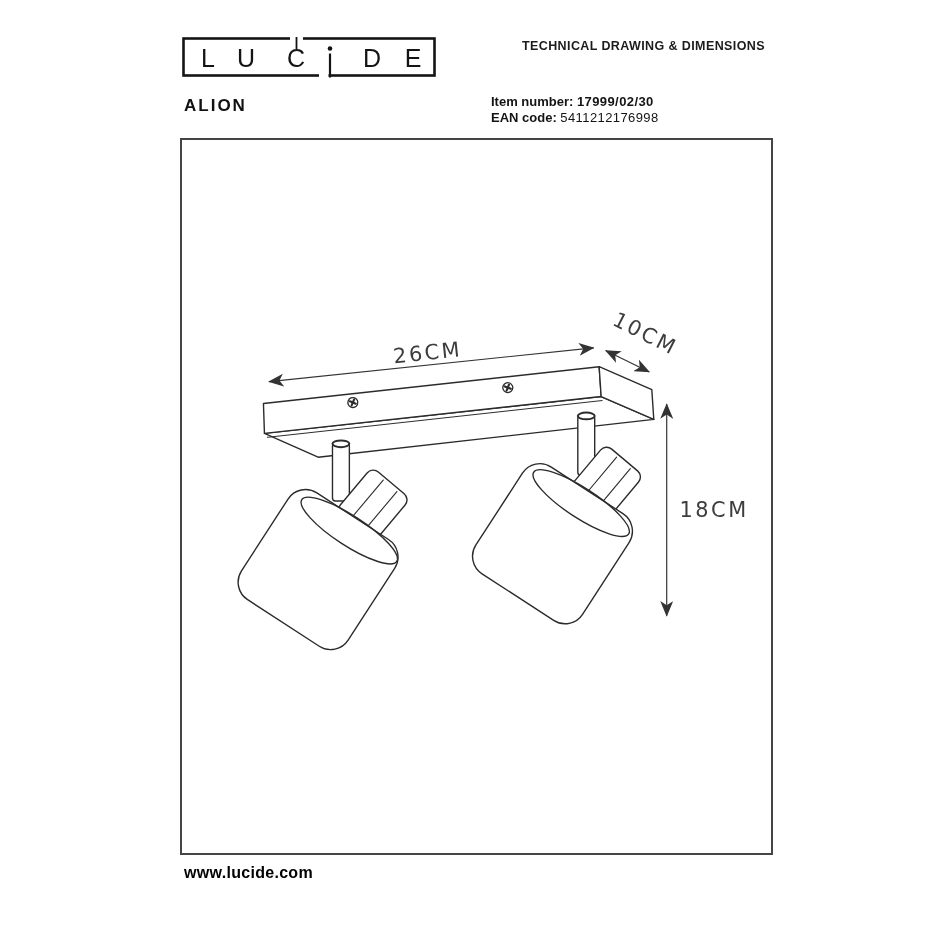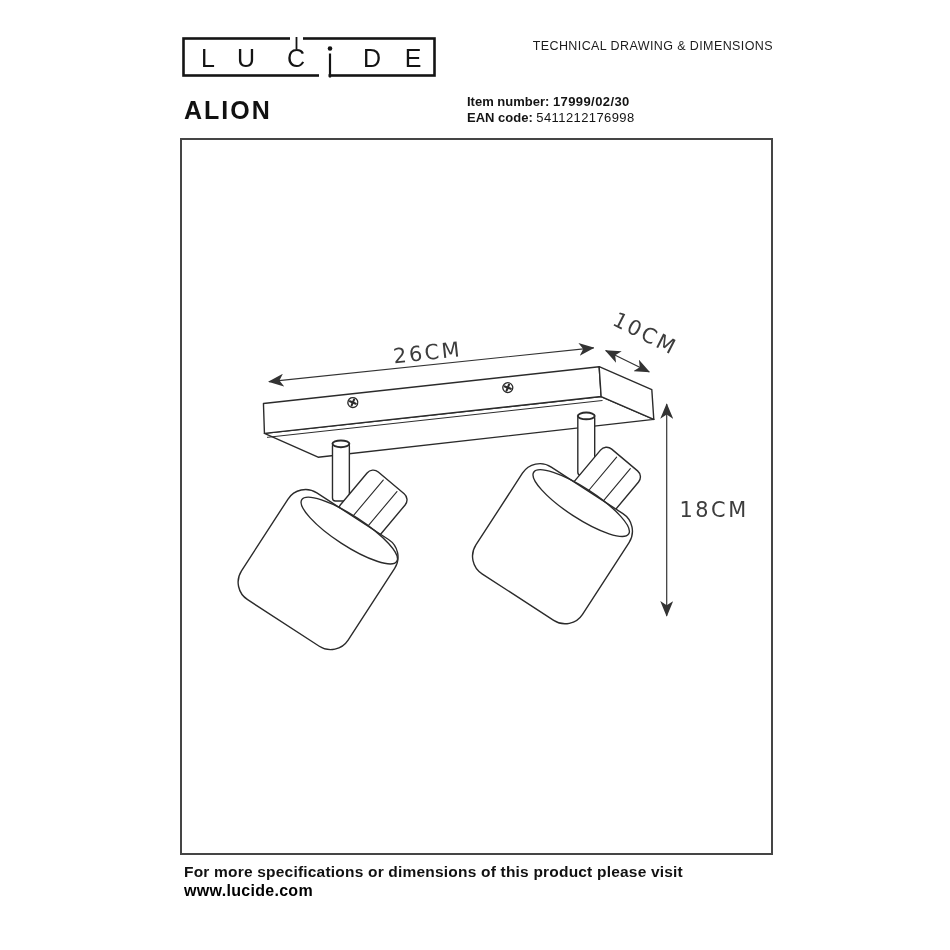--- a/index.html
+++ b/index.html
@@ -3,29 +3,29 @@
 <meta charset="utf-8">
 <style>
   html,body{margin:0;padding:0;background:#fff;}
   .page{
     position:relative;width:950px;height:950px;background:#ffffff;
     font-family:"Liberation Sans",sans-serif;color:#161616;overflow:hidden;
   }
   
   .logo-wrap{position:absolute;left:182px;top:37px;width:254px;height:41px;}
   .tagline{
-    position:absolute;top:39px;right:177px;font-size:12.5px;letter-spacing:.4px;
-    color:#1c1c1c;font-weight:normal;
+    position:absolute;top:39px;right:185px;font-size:12.5px;letter-spacing:.4px;
+    color:#1c1c1c;font-weight:bold;
   }
   .product-name{
-    position:absolute;left:184px;top:96px;font-size:25px;font-weight:bold;
+    position:absolute;left:184px;top:96px;font-size:17px;font-weight:bold;
     letter-spacing:2px;color:#111;
   }
   .item-block{position:absolute;left:467px;top:94px;font-size:13px;line-height:15.5px;color:#141414;}
-  .item-block .lbl{font-weight:bold;}
+  .item-block .lbl{font-weight:bold;margin-left:24px;}
   .item-block .val-bold{font-weight:bold;letter-spacing:.4px;}
   .item-block .val{font-weight:normal;letter-spacing:.4px;text-align:right;}
   
   .drawing-box{
     position:absolute;left:180px;top:138px;width:589px;height:713px;
     border:2px solid #454545;background:#fff;
   }
   .drawing-box svg{position:absolute;left:0;top:0;width:100%;height:100%;}
   
   .footer{position:absolute;left:184px;top:863px;}
@@ -145,17 +145,16 @@
         <g stroke="none" fill="#3d3d3d">
           <text class="dimtext" transform="translate(428,359) rotate(-6)" text-anchor="middle">26CM</text>
           <text class="dimtext" transform="translate(643,339) rotate(27)" text-anchor="middle">10CM</text>
           <text class="dimtext" x="681" y="517">18CM</text>
         </g>
       </g>
     </svg>
   </div>
 
   <div class="footer">
-    <div class="f1">For more specifications or dimensions of this product please visit</div>
     <div class="f2">www.lucide.com</div>
   </div>
 
 </div>
 
 </body></html>

